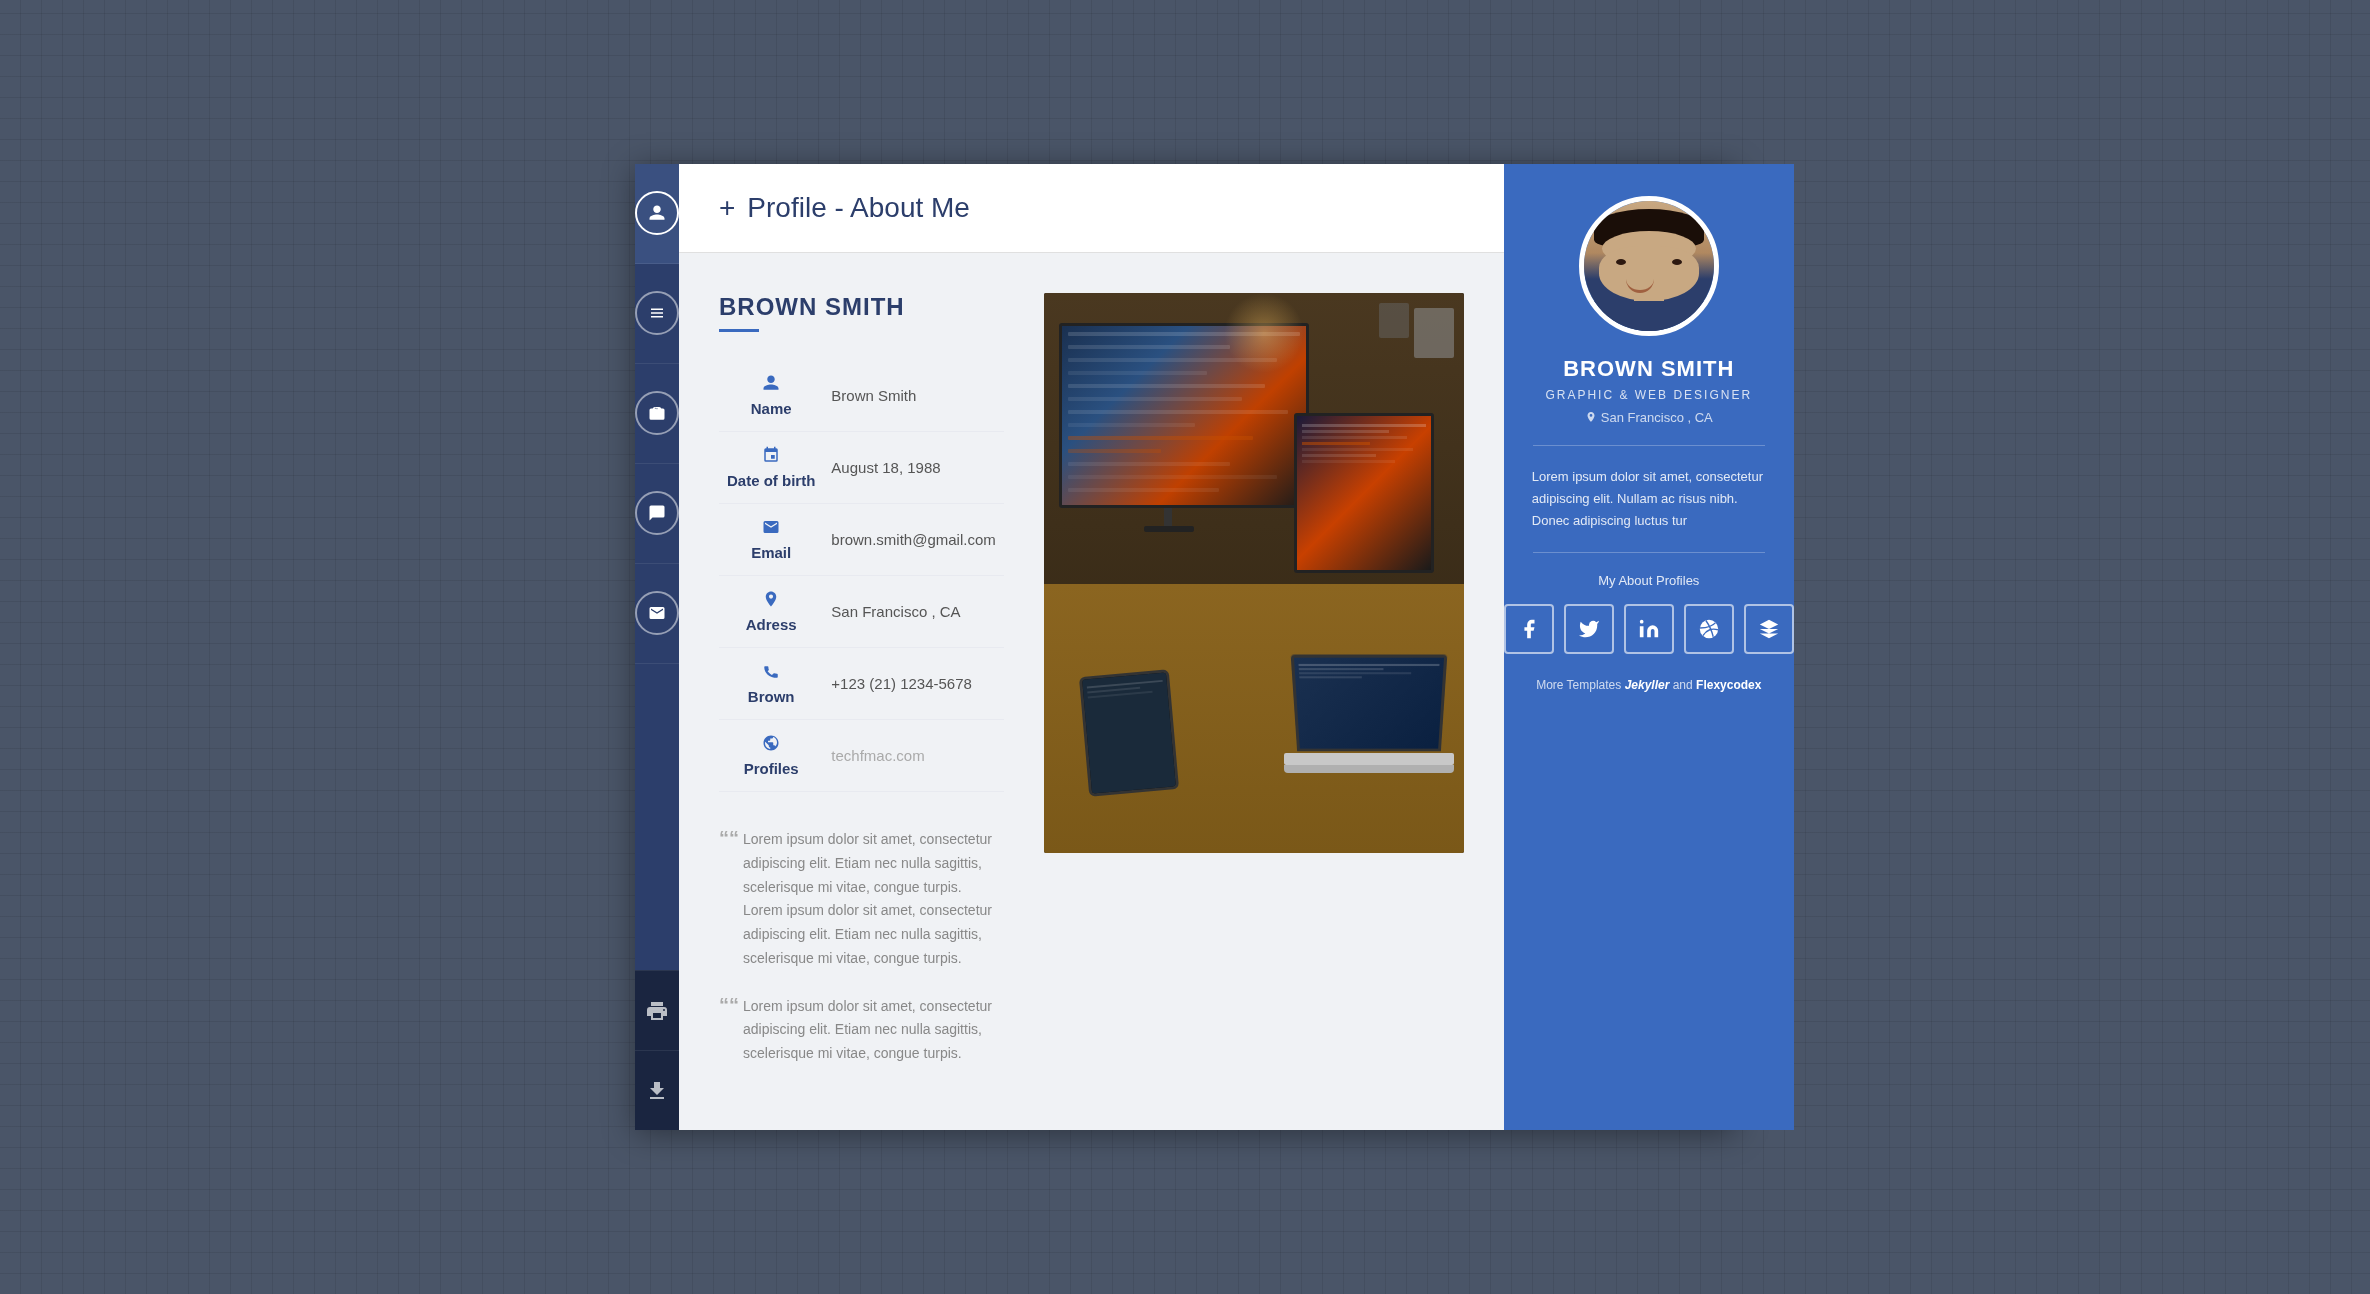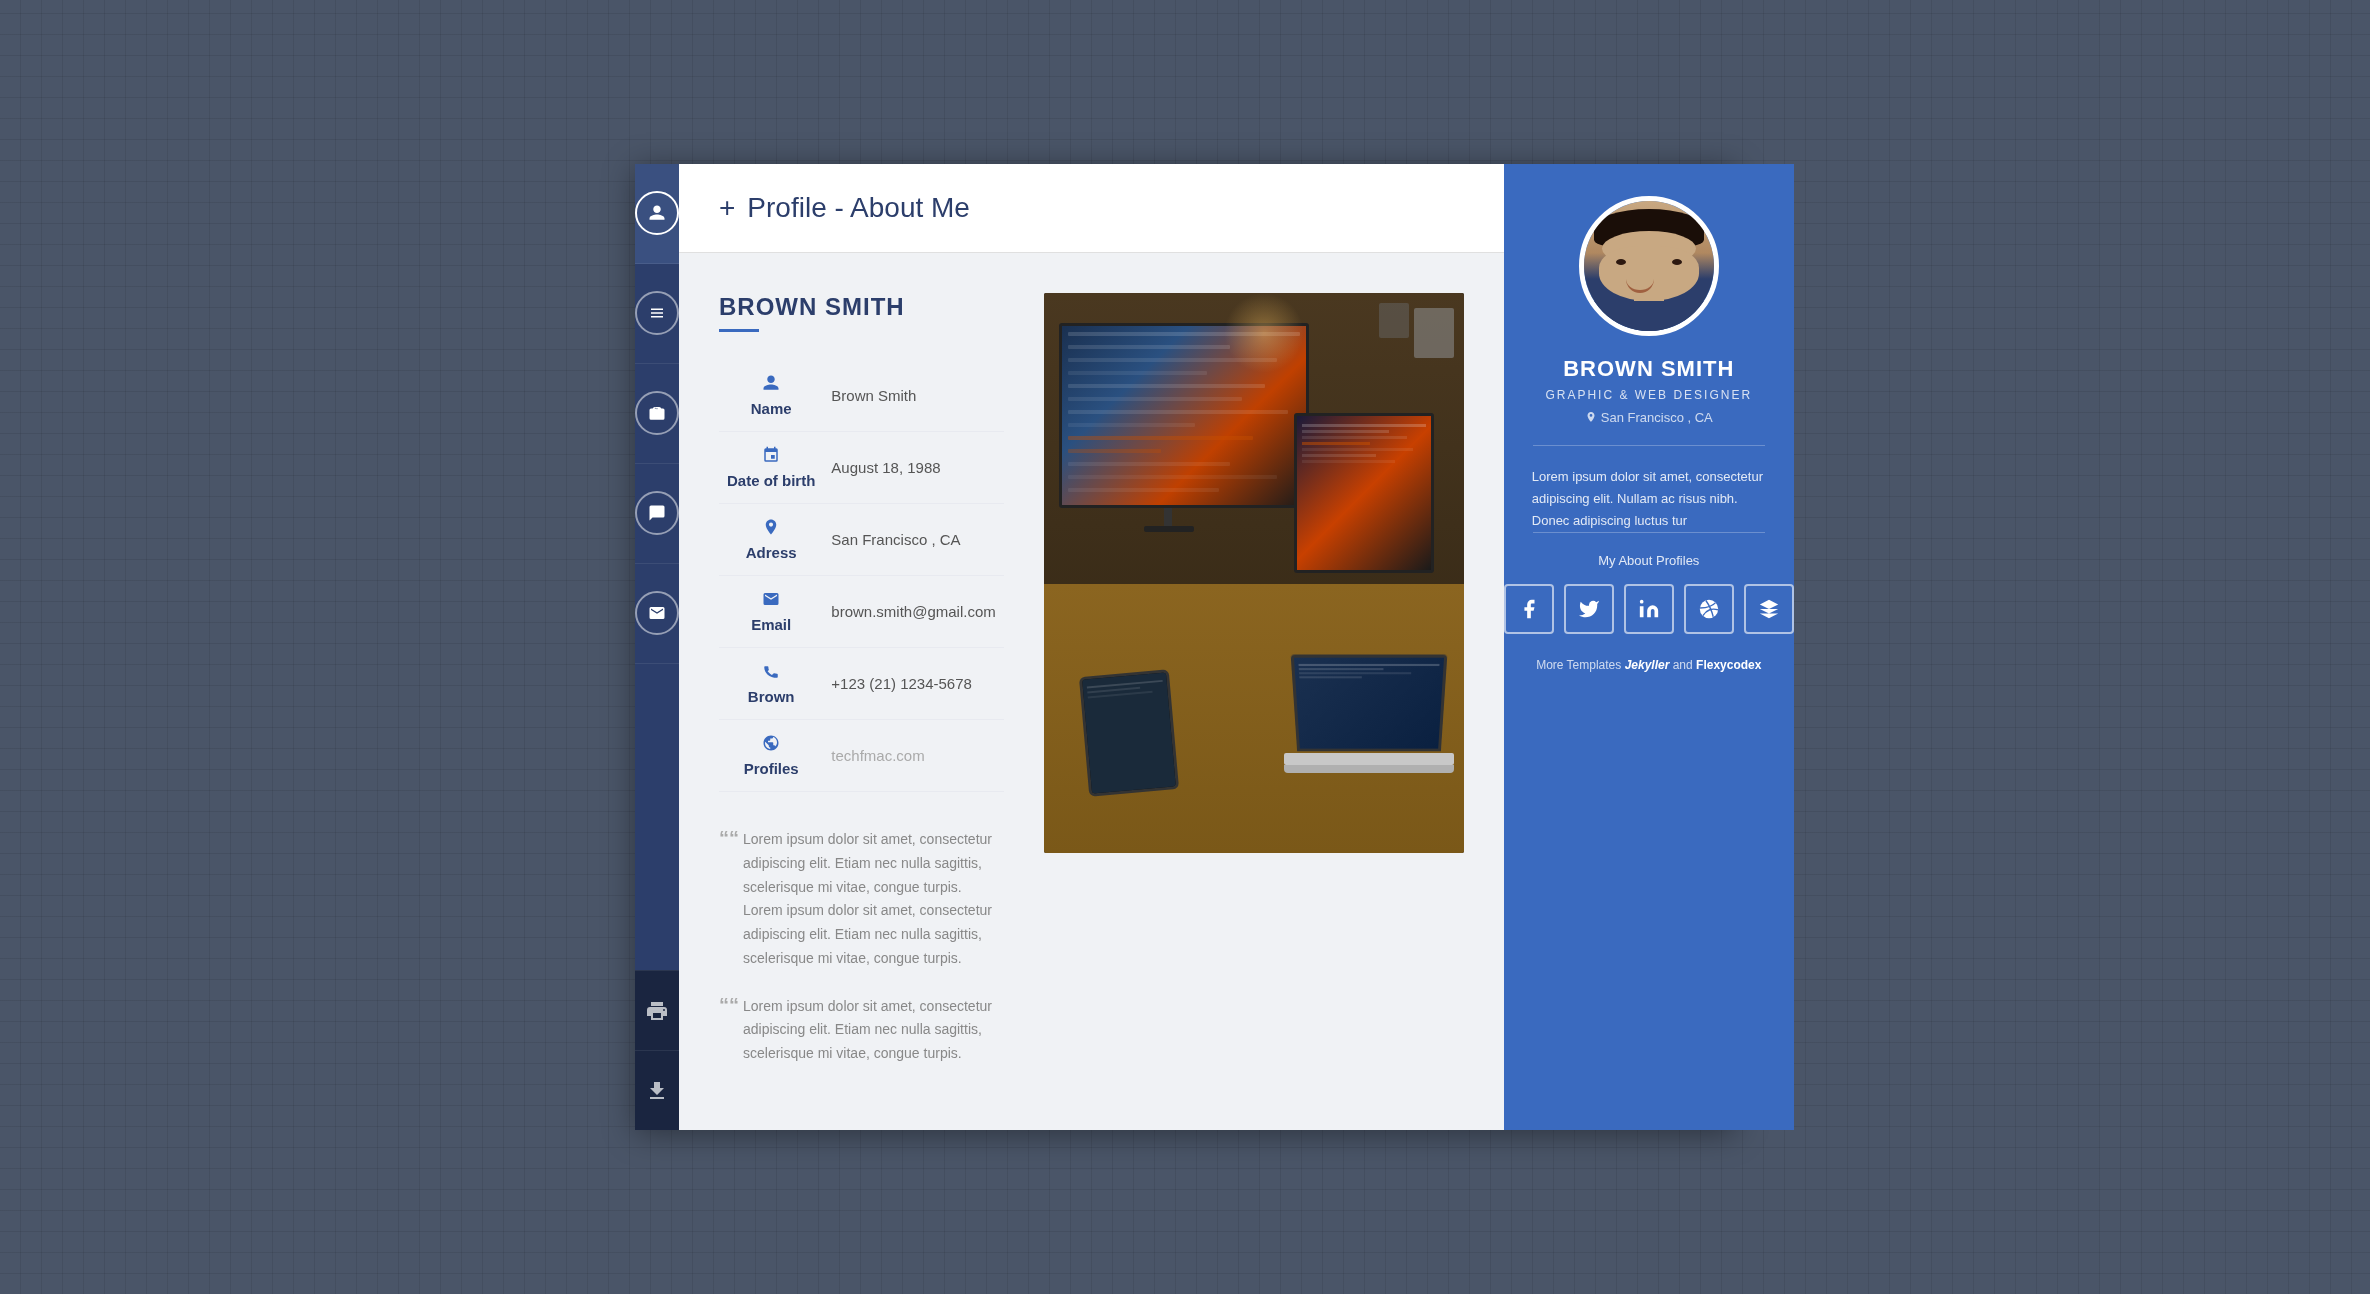--- a/index.html
+++ b/index.html
@@ -276,20 +276,21 @@
       background: rgba(255,255,255,0.25);
       margin-bottom: 20px;
     }
 
     .panel-bio {
       color: rgba(255,255,255,0.85);
       font-size: 13px;
       line-height: 1.7;
       text-align: left;
       padding: 0 28px;
+      margin-bottom: 20px;
     }
 
     .panel-divider2 {
       width: 80%;
       height: 1px;
       background: rgba(255,255,255,0.25);
       margin-bottom: 20px;
     }
 
     .social-heading {
@@ -444,38 +445,38 @@
                   <span>Date of birth</span>
                 </span>
               </td>
               <td class="info-value">August 18, 1988</td>
             </tr>
 
             <tr>
               <td>
                 <span class="info-label">
                   <svg class="icon-svg" viewBox="0 0 24 24">
+                    <path d="M20 4H4a2 2 0 0 0-2 2v12a2 2 0 0 0 2 2h16a2 2 0 0 0 2-2V6a2 2 0 0 0-2-2zm0 4l-8 5-8-5V6l8 5 8-5v2z" fill="#3a6abf"></path>
+                  </svg>
+                  <span>Email</span>
+                </span>
+              </td>
+              <td class="info-value">brown.smith@gmail.com</td>
+            </tr>
+
+            <tr>
+              <td>
+                <span class="info-label">
+                  <svg class="icon-svg" viewBox="0 0 24 24">
                     <path d="M12 2C8.13 2 5 5.13 5 9c0 5.25 7 13 7 13s7-7.75 7-13c0-3.87-3.13-7-7-7zm0 9.5A2.5 2.5 0 1 1 12 6a2.5 2.5 0 0 1 0 5.5z" fill="#3a6abf"></path>
                   </svg>
                   <span>Adress</span>
                 </span>
               </td>
               <td class="info-value">San Francisco , CA</td>
-            </tr>
-
-            <tr>
-              <td>
-                <span class="info-label">
-                  <svg class="icon-svg" viewBox="0 0 24 24">
-                    <path d="M20 4H4a2 2 0 0 0-2 2v12a2 2 0 0 0 2 2h16a2 2 0 0 0 2-2V6a2 2 0 0 0-2-2zm0 4l-8 5-8-5V6l8 5 8-5v2z" fill="#3a6abf"></path>
-                  </svg>
-                  <span>Email</span>
-                </span>
-              </td>
-              <td class="info-value">brown.smith@gmail.com</td>
             </tr>
 
             <tr>
               <td>
                 <span class="info-label">
                   <svg class="icon-svg" viewBox="0 0 24 24">
                     <path d="M6.6 10.8c1.4 2.8 3.8 5.1 6.6 6.6l2.2-2.2c.3-.3.7-.4 1-.2 1.1.4 2.3.6 3.6.6.6 0 1 .4 1 1V20c0 .6-.4 1-1 1C9.6 21 3 14.4 3 6.5c0-.6.4-1 1-1H7.5c.6 0 1 .4 1 1 0 1.3.2 2.5.6 3.6.1.3 0 .7-.2 1l-2.3 2.3z" fill="#3a6abf"></path>
                   </svg>
                   <span>Brown</span>
                 </span>

